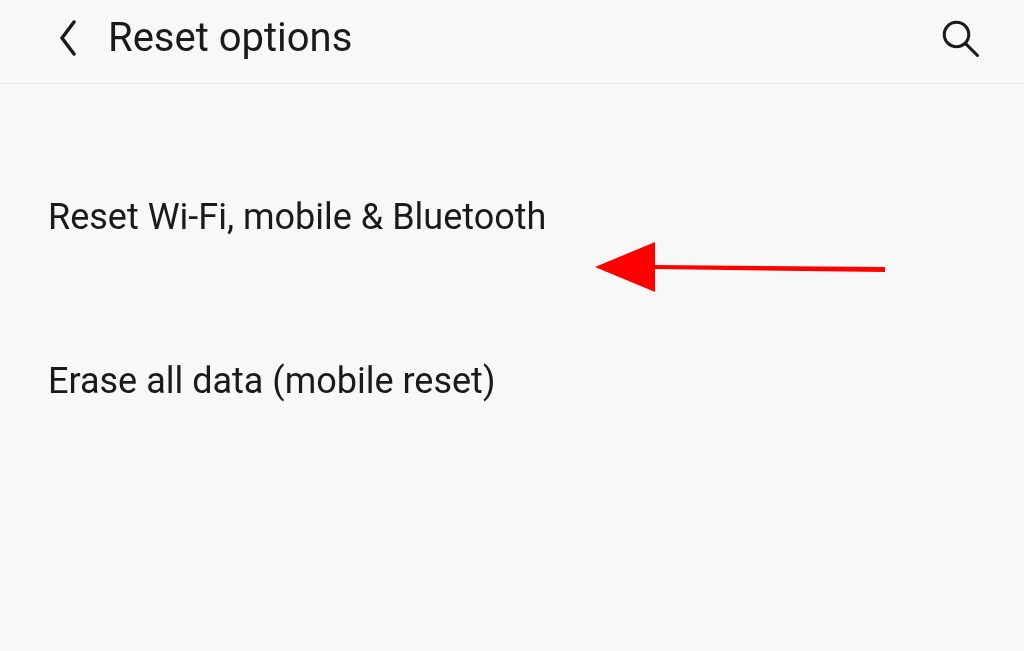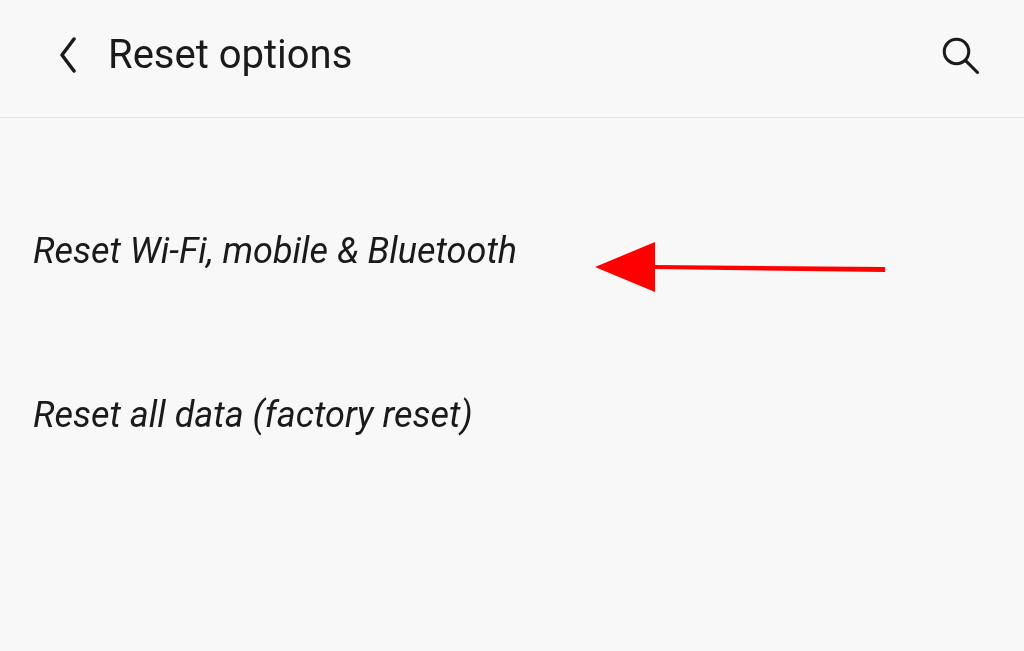--- a/index.html
+++ b/index.html
@@ -13,21 +13,21 @@
       width: 1024px;
       height: 651px;
       overflow: hidden;
     }
     .header {
       display: flex;
       align-items: center;
       padding: 20px 30px 28px 58px;
       background: #f8f8f8;
       border-bottom: 1px solid #e5e5e5;
-      height: 118px;
+      height: 84px;
     }
     .back-icon {
       width: 20px;
       height: 36px;
       display: flex;
       align-items: center;
       justify-content: center;
       cursor: pointer;
     }
     .back-icon svg {
@@ -48,22 +48,21 @@
       align-items: center;
       justify-content: center;
       cursor: pointer;
       margin-right: 10px;
     }
     .search-icon svg {
       width: 42px;
       height: 42px;
     }
     .content {
-      padding: 90px 50px 0 33px;
-      font-style: italic;
+      padding: 90px 50px 0 48px;
     }
     .list-item {
       padding: 22px 0;
       font-size: 36px;
       font-weight: 400;
       color: #1a1a1a;
       cursor: pointer;
       margin-bottom: 78px;
       position: relative;
     }
@@ -94,21 +93,21 @@
       <line x1="31" y1="31" x2="44" y2="44" stroke="#1a1a1a" stroke-width="3.5" stroke-linecap="round"></line>
     </svg>
   </div>
 </div>
 
 <div class="content">
   <div class="list-item">
     <span>Reset Wi-Fi, mobile &amp; Bluetooth</span>
   </div>
   <div class="list-item">
-    <span>Reset all data (factory reset)</span>
+    <span>Erase all data (mobile reset)</span>
   </div>
 </div>
 
 <div class="arrow-annotation">
   <svg viewBox="0 0 290 70">
     <path d="M 290 35 L 60 33 L 60 10 L 0 35 L 60 60 L 60 37 L 290 40 Z" fill="#ff0000"></path>
   </svg>
 </div>
 
 </body></html>

